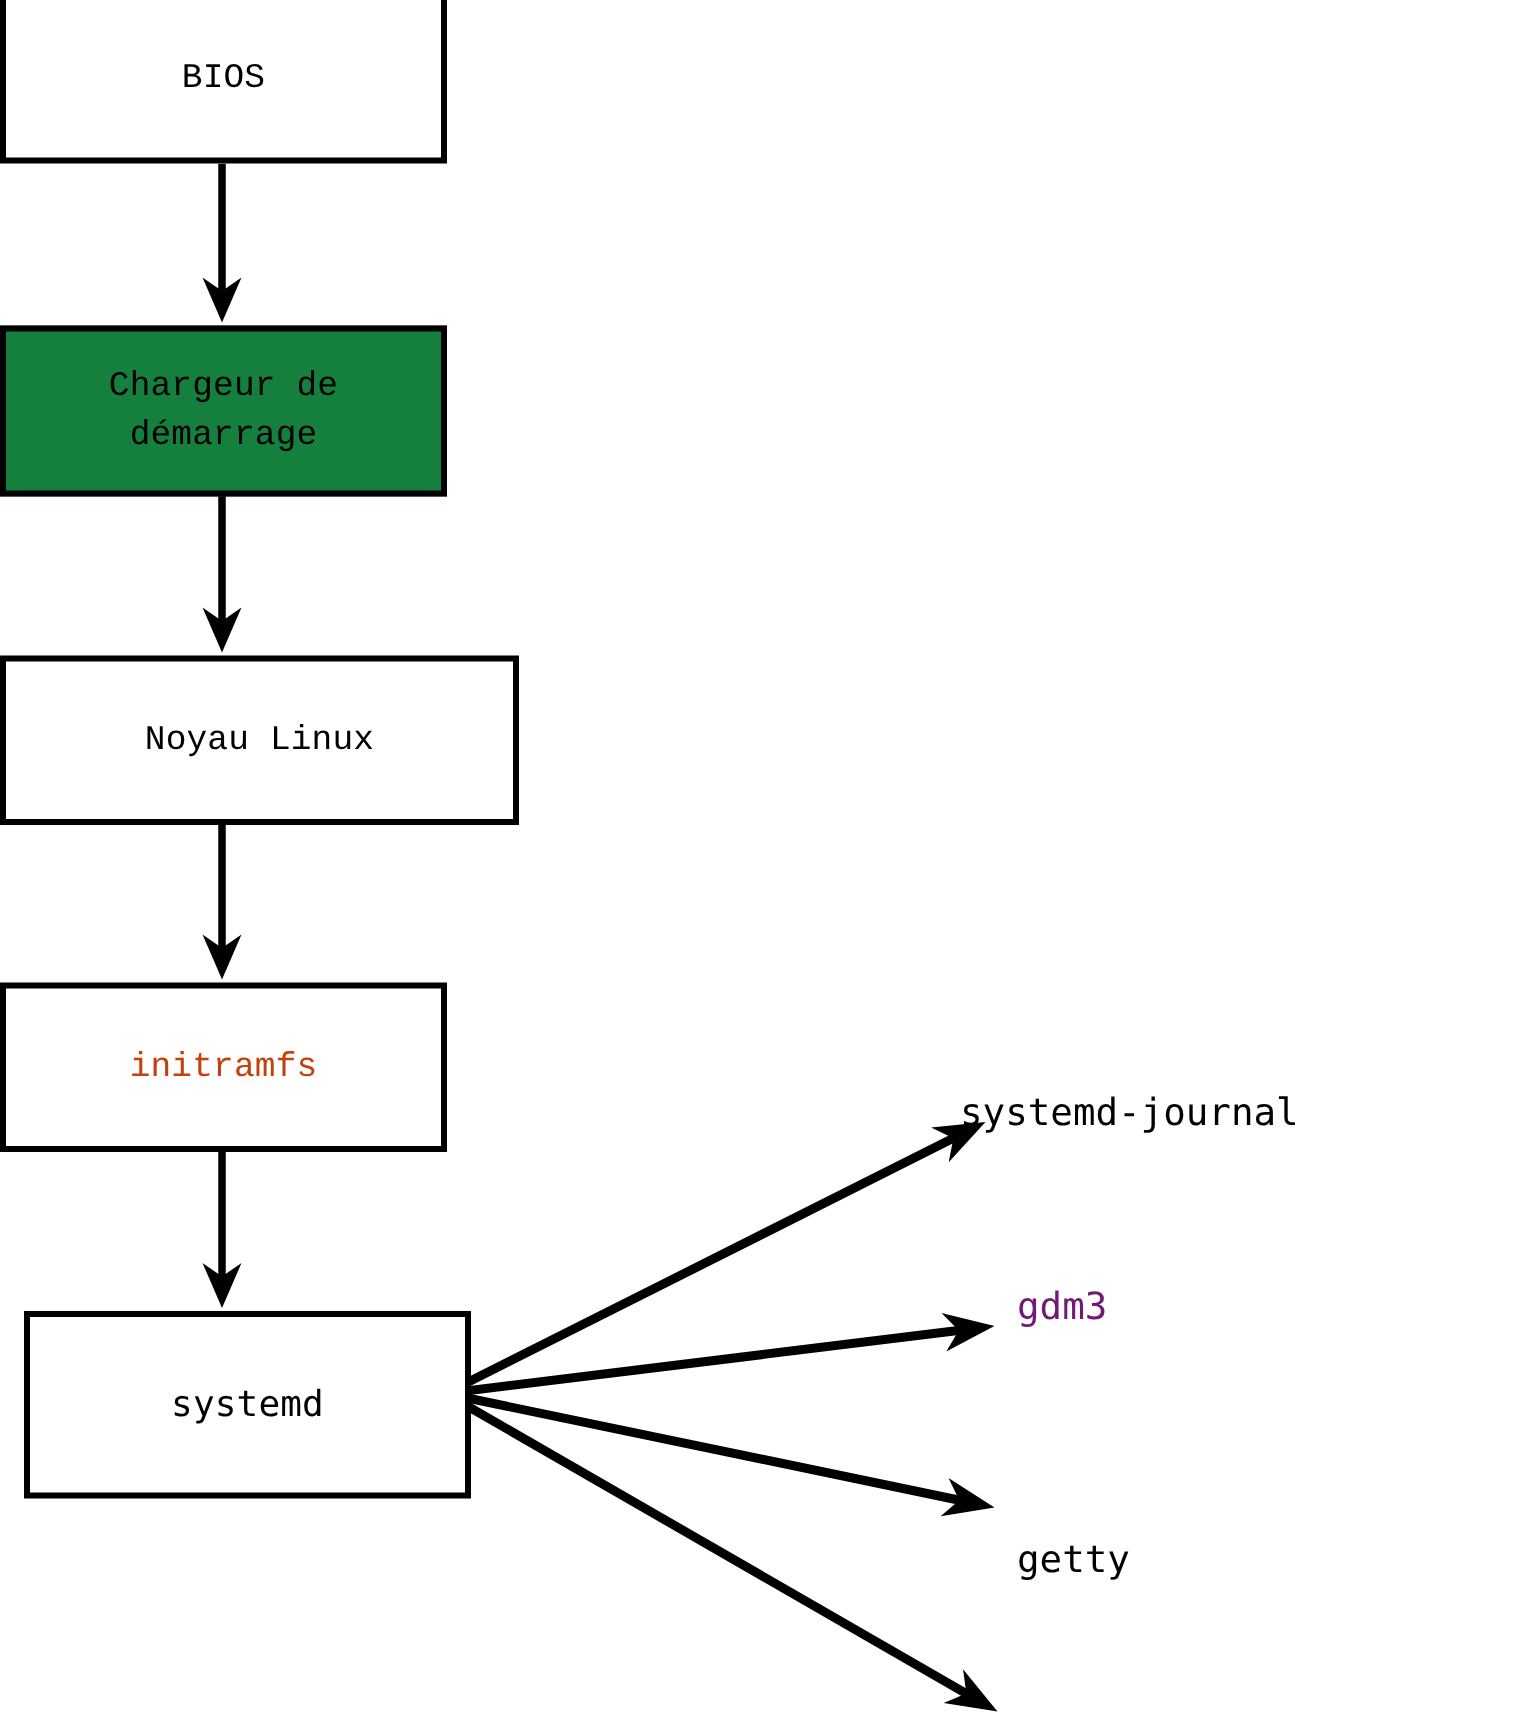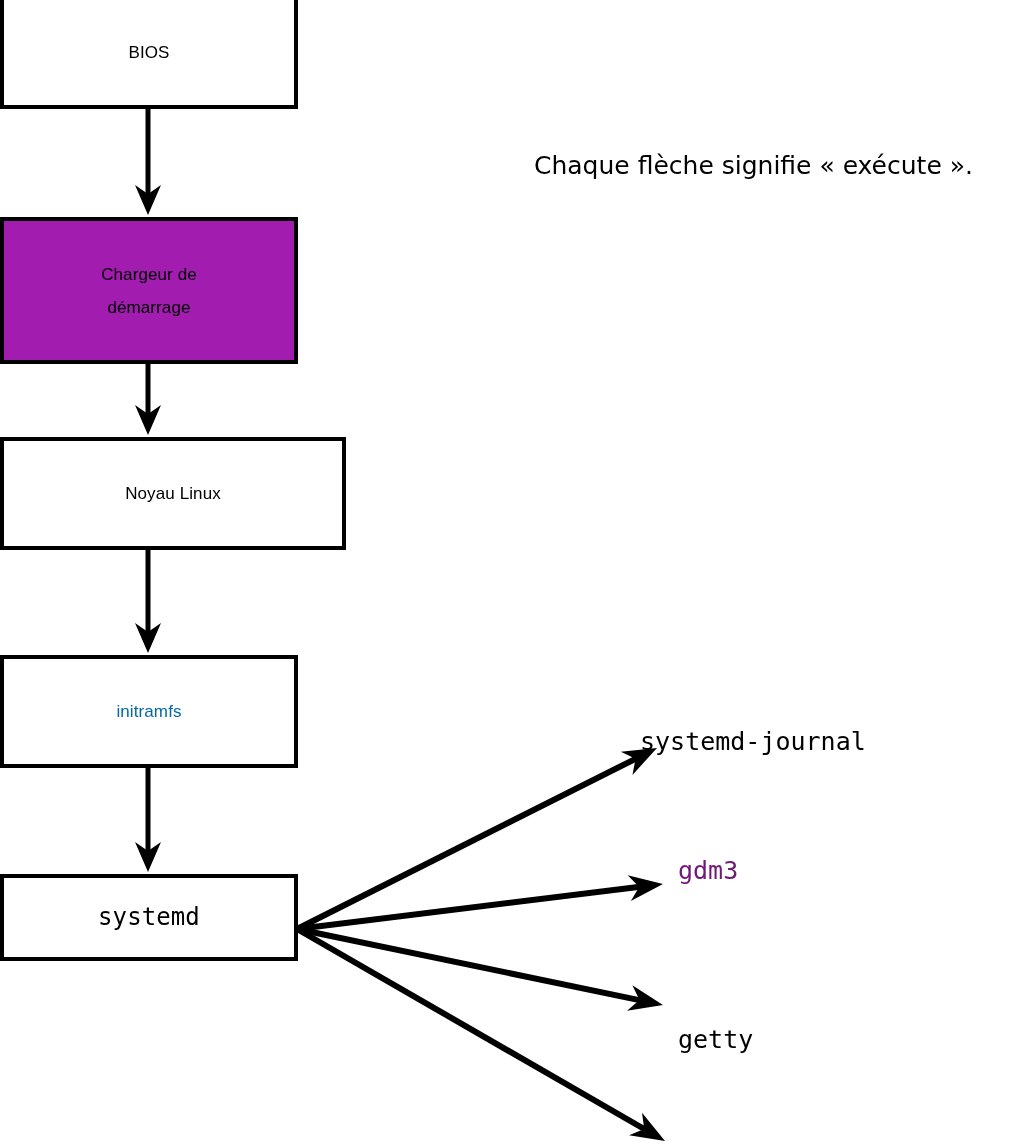--- a/index.html
+++ b/index.html
@@ -34,22 +34,22 @@
     position: absolute;
     box-sizing: border-box;
     border: 4px solid #000000;
     background: #ffffff;
     display: flex;
     align-items: center;
     justify-content: center;
     text-align: center;
   }
   .node-label {
-    font-family: Liberation Sans, sans-serif;
-    font-size: 17px;
+    font-family: Liberation Mono, monospace;
+    font-size: 23px;
     line-height: 33px;
     color: #000000;
     white-space: pre-line;
     letter-spacing: 0.1px;
   }
   .node-label.mono {
     font-family: "DejaVu Sans Mono", monospace;
     font-size: 24px;
   }
   .leaf-label {
@@ -94,37 +94,36 @@
         <polygon points="663.00,1005.00 627.07,1010.82 639.50,1000.12 632.35,985.36" fill="#000000"></polygon>
         <line x1="297" y1="929" x2="645.07" y2="1129.52" stroke="#000000" stroke-width="6"></line>
         <polygon points="665.00,1141.00 629.05,1135.29 644.20,1129.02 642.03,1112.76" fill="#000000"></polygon>
       </g>
   </svg>
 
   <div id="node-layer">
       <div class="node-box" style="left: 0px; top: -4px; width: 298px; height: 113px; border-color: rgb(0, 0, 0); background: rgb(255, 255, 255);">
         <div class="node-label" style="color: rgb(0, 0, 0);">BIOS</div>
       </div>
-      <div class="node-box" style="left: 0px; top: 217px; width: 298px; height: 147px; border-color: rgb(0, 0, 0); background: #a21caf;">
+      <div class="node-box" style="left: 0px; top: 217px; width: 298px; height: 114px; border-color: rgb(0, 0, 0); background: #15803d;">
         <div class="node-label" style="color: rgb(0, 0, 0);">Chargeur de
 démarrage</div>
       </div>
       <div class="node-box" style="left: 0px; top: 437px; width: 346px; height: 113px; border-color: rgb(0, 0, 0); background: rgb(255, 255, 255);">
         <div class="node-label" style="color: rgb(0, 0, 0);">Noyau Linux</div>
       </div>
       <div class="node-box" style="left: 0px; top: 655px; width: 298px; height: 113px; border-color: rgb(0, 0, 0); background: rgb(255, 255, 255);">
-        <div class="node-label" style="color: #0369a1;">initramfs</div>
+        <div class="node-label" style="color: #c2410c;">initramfs</div>
       </div>
-      <div class="node-box" style="left: 0px; top: 874px; width: 298px; height: 87px; border-color: rgb(0, 0, 0); background: rgb(255, 255, 255);">
+      <div class="node-box" style="left: 16px; top: 874px; width: 298px; height: 125px; border-color: rgb(0, 0, 0); background: rgb(255, 255, 255);">
         <div class="node-label mono" style="color: rgb(0, 0, 0);">systemd</div>
       </div>
     </div>
 
   <div id="service-layer">
       <div class="leaf-label" style="left: 640px; top: 728px; color: rgb(0, 0, 0);">systemd-journal</div>
       <div class="leaf-label" style="left: 678px; top: 857px; color: #701a75;">gdm3</div>
       <div class="leaf-label" style="left: 678px; top: 990px; color: rgb(0, 0, 0); margin-top: 36px;">getty</div>
       <div class="leaf-label" style="left: 678px; top: 1144px; color: #4d7c0f;">sshd</div>
     </div>
 
-  <div class="caption" id="caption-el" style="left:534px; top:150px;">Chaque flèche signifie « exécute ».</div>
 
 </div>
 
 </body></html>

